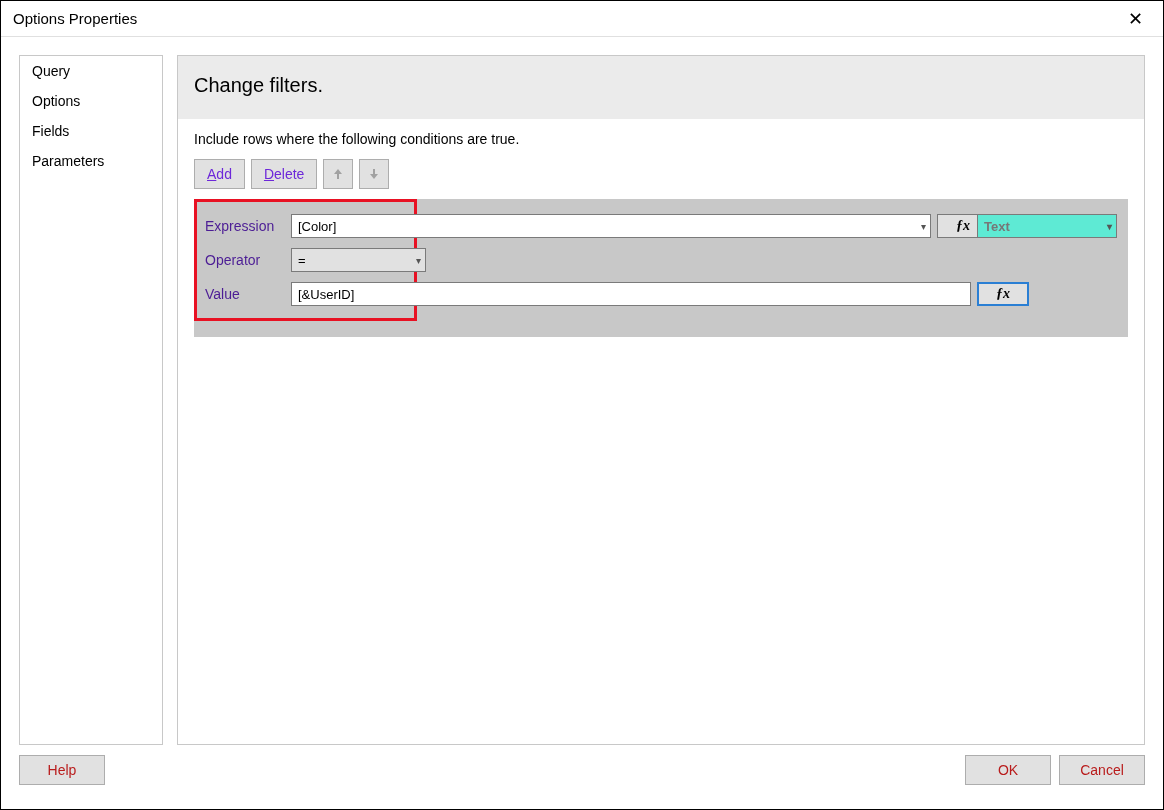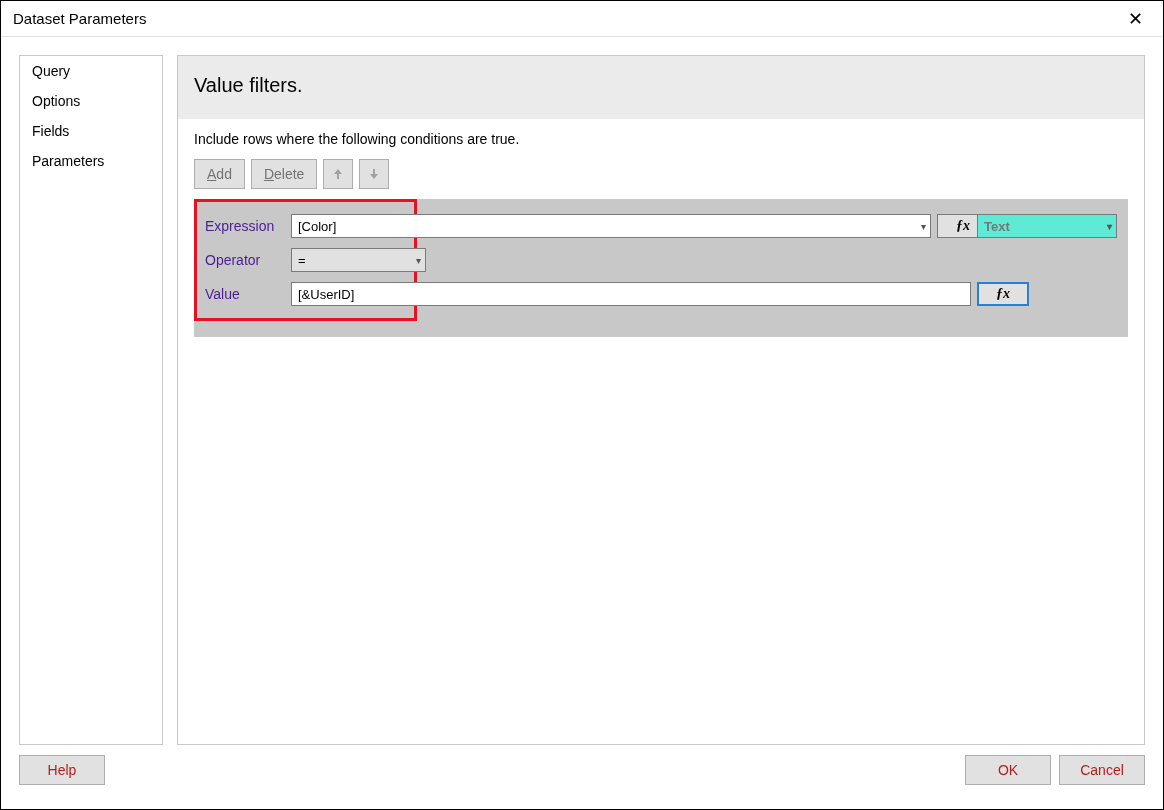--- a/index.html
+++ b/index.html
@@ -33,21 +33,21 @@
     padding: 18px 16px 22px 16px; font-size: 20px; color: #000;
   }
   .main-body {
     flex: 1; background: #fff; padding: 12px 16px 0 16px;
     display: flex; flex-direction: column;
   }
   .instruction { font-size: 14px; color: #000; margin-bottom: 12px; }
   .btn-row { display: flex; gap: 6px; margin-bottom: 10px; }
   .btn-std {
     border: 1px solid #adadad; background: #e1e1e1; font-size: 14px;
-    padding: 4px 12px; cursor: default; color: #737373;
+    padding: 4px 12px; cursor: default; color: #6d28d9;
   }
   .btn-std .ul { text-decoration: underline; }
   .btn-icon {
     width: 30px; height: 30px; border: 1px solid #adadad; background: #e1e1e1;
     display: flex; align-items: center; justify-content: center; cursor: default;
   }
   .btn-icon svg { opacity: 0.45; }
   .filter-panel {
     border: 1px solid #c8c8c8; background: #c8c8c8; position: relative;
     padding: 0; min-height: 138px;
@@ -100,35 +100,35 @@
   }
   .dlg-btn.help { margin-left: 0; }
   .empty-area { flex: 1; }
 </style>
 </head>
 <body>
 
 <div class="window">
 
   <div class="titlebar">
-    <span class="title">Dataset Parameters</span>
+    <span class="title">Options Properties</span>
     <span class="close-x">✕</span>
   </div>
 
   <div class="content">
 
     <div class="sidenav">
       <div class="item">Query</div>
       <div class="item">Options</div>
       <div class="item">Fields</div>
       <div class="item">Parameters</div>
     </div>
 
     <div class="main">
-      <div class="main-header">Value filters.</div>
+      <div class="main-header">Change filters.</div>
       <div class="main-body">
         <div class="instruction">Include rows where the following conditions are true.</div>
 
         <div class="btn-row">
           <button class="btn-std"><span class="ul">A</span><span>dd</span></button>
           <button class="btn-std"><span class="ul">D</span><span>elete</span></button>
           <div class="btn-icon">
             <svg width="14" height="14" viewBox="0 0 14 14">
                 <path d="M7 2 L11 7 L8 7 L8 12 L6 12 L6 7 L3 7 Z" fill="#555"></path>
               </svg>

